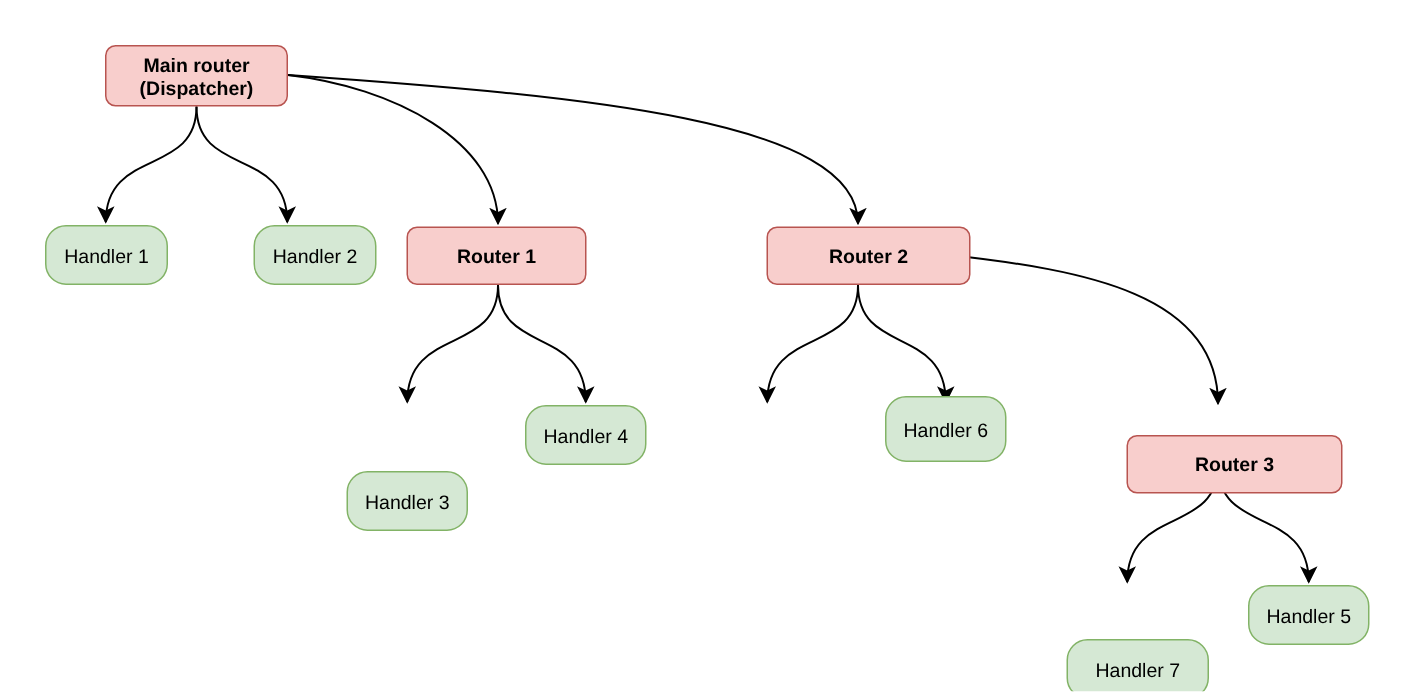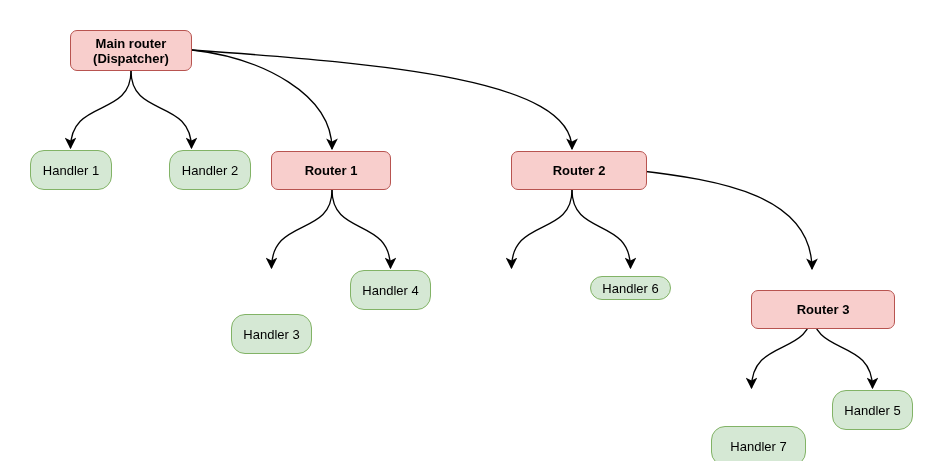--- a/index.html
+++ b/index.html
@@ -46,21 +46,21 @@
   }
   
   #node-main { left: 70px;  top: 30px;  width: 122px; height: 41px; }
   #node-h1   { left: 30px;  top: 150px; width: 82px;  height: 40px; }
   #node-h2   { left: 151px; top: 150px; width: 82px;  height: 40px; margin-left: 18px; }
   #node-r1   { left: 271px; top: 151px; width: 120px; height: 39px; }
   #node-r2   { left: 511px; top: 151px; width: 136px; height: 39px; }
   #node-h3   { left: 231px; top: 270px; width: 81px;  height: 40px; margin-top: 44px; }
   #node-h4   { left: 350px; top: 270px; width: 81px;  height: 40px; }
   #node-h5   { left: 471px; top: 270px; width: 81px;  height: 40px; }
-  #node-h6   { left: 590px; top: 276px; width: 81px;  height: 24px; }
+  #node-h6   { left: 590px; top: 264px; width: 81px;  height: 44px; }
   #node-r3   { left: 751px; top: 271px; width: 144px; height: 39px; margin-top: 19px; }
   #node-h7   { left: 711px; top: 390px; width: 95px;  height: 40px; margin-top: 36px; }
   #node-h8   { left: 832px; top: 390px; width: 81px;  height: 40px; }
 </style>
 </head>
 <body>
 
 <div class="canvas">
 
   <svg class="edges" viewBox="0 0 941 461" xmlns="http://www.w3.org/2000/svg">

